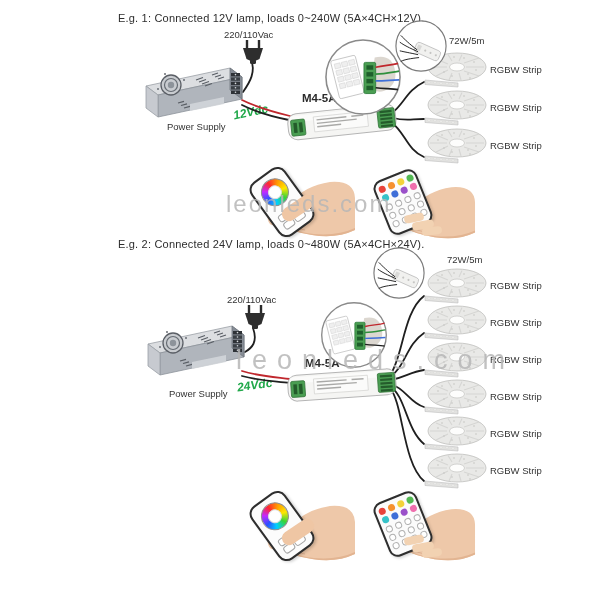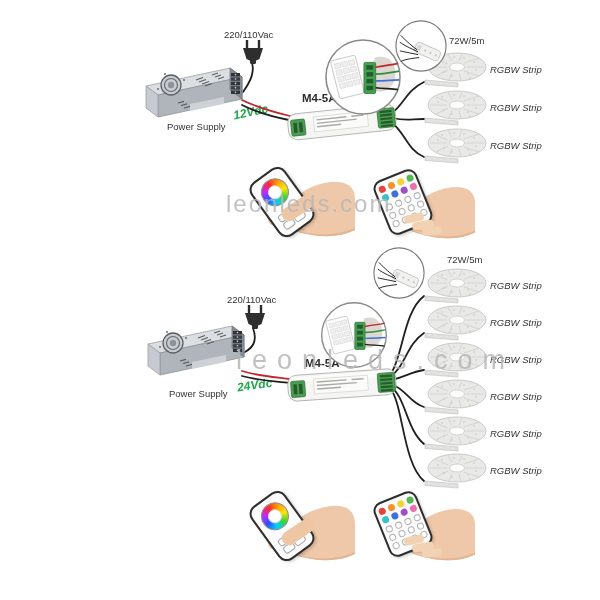--- a/index.html
+++ b/index.html
@@ -10,21 +10,21 @@
   .ctrl-label{position:absolute;font-size:11.5px;font-weight:700;color:#2b2b2b;white-space:nowrap;}
   .dc-label{position:absolute;font-size:12px;font-weight:700;font-style:italic;white-space:nowrap;}
   .watermark{position:absolute;color:#b7b7b7;opacity:.85;white-space:nowrap;z-index:40;margin-left:24px;}
   .wm1{font-size:24px;letter-spacing:2px;}
   .wm2{font-size:27px;letter-spacing:10px;}
   svg{display:block;}
   .wires{position:absolute;left:0;top:0;z-index:5;pointer-events:none;}
   .unit{position:absolute;z-index:8;}
   .bubble{position:absolute;z-index:12;}
   .reel-col{position:absolute;z-index:8;}
-  .reel-row{position:relative;height:38px;width:160px;font-style:italic;}
+  .reel-row{position:relative;height:38px;width:160px;}
   .reel-col-2 .reel-row{height:37px;}
   .strip-label{position:absolute;left:66px;top:50%;transform:translateY(-50%);
                font-size:9.5px;color:#333;white-space:nowrap;}
   
   .rgroup{position:absolute;width:112px;height:72px;z-index:20;}
   .hand{position:absolute;left:0;top:0;}
   .remoteA{position:absolute;left:13px;top:1px;width:38px;height:62px;background:#fcfcfc;
            border:2px solid #2e2e2e;border-radius:10px;transform:rotate(-36deg);box-shadow:1px 2px 3px rgba(0,0,0,.18);}
   .wheel{position:absolute;left:5px;top:5px;width:26px;height:26px;border-radius:50%;border:1px solid #8f8f8f;}
   .wheel-hole{position:absolute;left:6px;top:6px;width:12px;height:12px;border-radius:50%;background:#fff;border:1px solid #ddd;}
@@ -187,20 +187,21 @@
       <path d="M390,388 C403,403 403,464 424,481"></path>
     </g>
     <g fill="none" stroke-width="1.8" stroke-linecap="round">
       <path d="M242,100 C258,108 274,112 290,116" stroke="#c0272d"></path>
       <path d="M242,105 C258,113 274,117 289,120" stroke="#1f1f1f"></path>
       <path d="M242,371 C258,376 274,377 290,379" stroke="#c0272d"></path>
       <path d="M242,376 C260,381 274,381 290,383" stroke="#1f1f1f"></path>
     </g>
   </svg>
 
+  <span class="title" style="left:118px;top:12px">E.g. 1: Connected 12V lamp, loads 0~240W (5A×4CH×12V).</span>
 
   <span class="small-label" style="left:224px;top:29px">220/110Vac</span>
   <svg class="unit" style="left:238px;top:38px" width="30" height="28" viewBox="0 0 30 28">
       <use href="#plug-g"></use>
     </svg>
 
   <svg class="unit" style="left:138px;top:58px" width="108" height="82" viewBox="0 0 108 82">
       <use href="#psu-g"></use>
     </svg>
   <span class="small-label" style="left:167px;top:121px">Power Supply</span>
@@ -354,20 +355,21 @@
           <div class="dot white"></div>
         </div>
     </div>
     <div class="fingerB" style="left:34px;top:42px;width:20px;transform:rotate(-12deg)"></div>
     <div class="fingerB" style="left:42px;top:49px;width:22px;transform:rotate(-10deg)"></div>
     <div class="fingerB" style="left:52px;top:55px;width:20px;transform:rotate(-8deg)"></div>
   </div>
 
   <span class="watermark wm1" style="left:202px;top:190px">leonleds.com</span>
 
+  <span class="title" style="left:118px;top:238px">E.g. 2: Connected 24V lamp, loads 0~480W (5A×4CH×24V).</span>
 
   <span class="small-label" style="left:227px;top:294px">220/110Vac</span>
   <svg class="unit" style="left:240px;top:303px" width="30" height="28" viewBox="0 0 30 28">
       <use href="#plug-g"></use>
     </svg>
 
   <svg class="unit" style="left:140px;top:316px" width="108" height="82" viewBox="0 0 108 82">
       <use href="#psu-g"></use>
     </svg>
   <span class="small-label" style="left:169px;top:388px">Power Supply</span>

